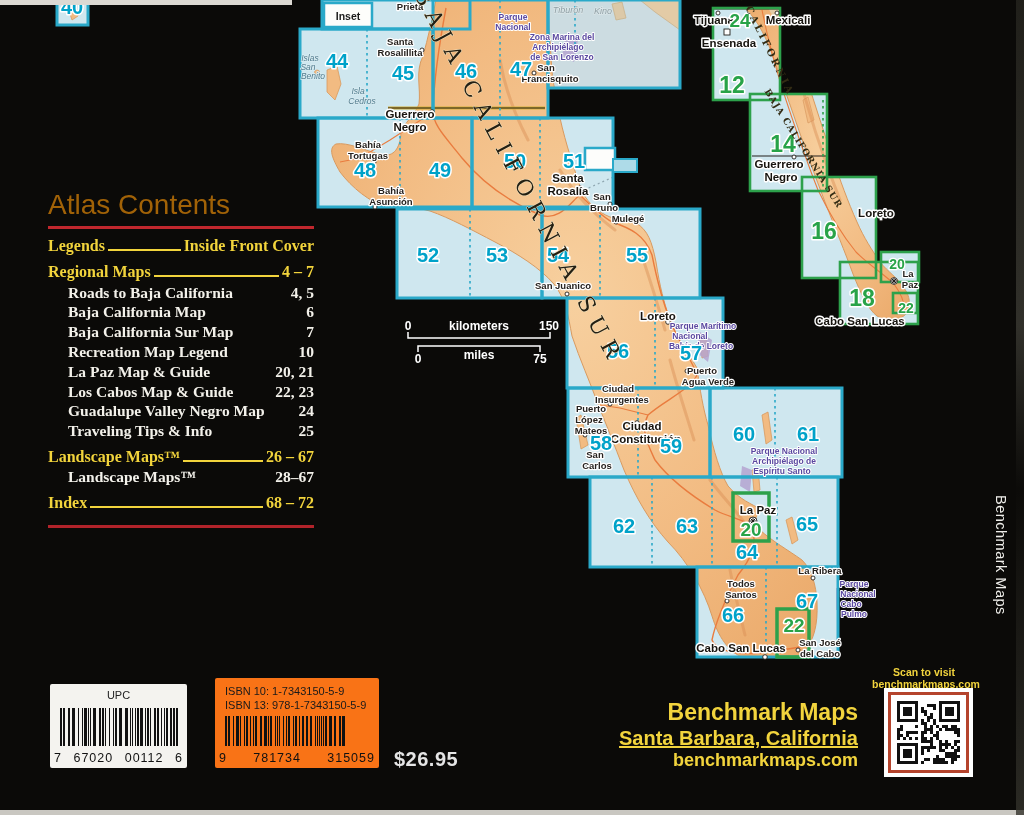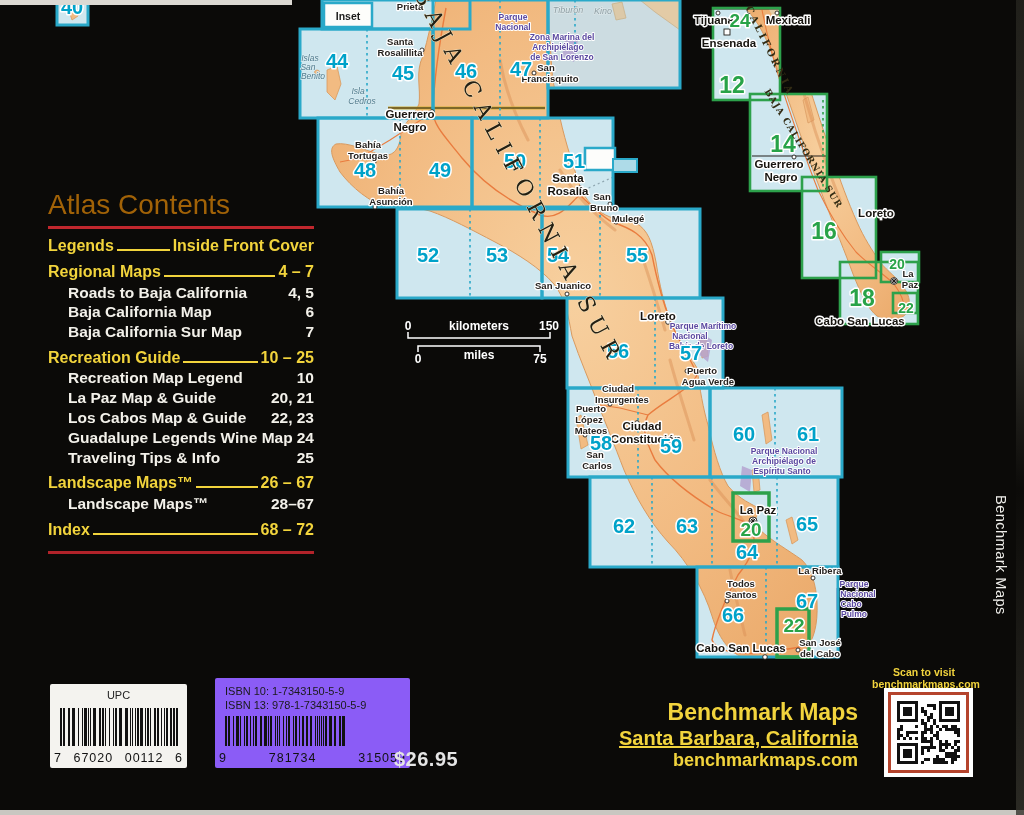--- a/index.html
+++ b/index.html
@@ -20,33 +20,33 @@
   .inlb{font-size:10.5px;font-weight:bold;fill:#1b1b1b;}
   .bcs{font-family:"DejaVu Serif",serif;font-size:22px;letter-spacing:8px;fill:#241f12;
        paint-order:stroke;stroke:#f4e6c4;stroke-width:.8px;}
   .bcr{font-family:"DejaVu Serif",serif;font-size:10px;font-weight:bold;letter-spacing:2.5px;fill:#332c14;}
   .bcr2{font-family:"DejaVu Serif",serif;font-size:9px;font-weight:bold;letter-spacing:1px;fill:#332c14;}
   
   .toc{position:absolute;left:48px;top:190px;width:266px;}
   .toc-title{font-size:28px;font-weight:normal;color:#a16207;line-height:1.1;}
   .toc-rule{height:3px;background:#c1272d;margin-top:5px;}
   .toc-rule-bottom{height:3px;background:#b2232a;margin-top:12px;}
-  .toc-row{display:flex;line-height:1.15;align-items:baseline;}
+  .toc-row{display:flex;line-height:1.15;align-items:baseline;font-family:Liberation Serif, serif;}
   .toc-row.h{color:#f2d43c;font-weight:bold;font-size:16px;margin-top:8px;}
   .toc-row.s{color:#f3f1ea;font-weight:bold;font-size:15.5px;margin-top:2px;padding-left:20px;}
   .leader{flex:1;border-bottom:2px solid #f2d43c;margin:0 3px 3px 3px;}
   .spacer{flex:1;}
   
   .upc-box{position:absolute;left:50px;top:684px;width:137px;height:84px;background:#f4f3ef;border-radius:2px;}
   .upc-label{text-align:center;font-size:11px;color:#222;padding-top:5px;font-weight:normal;}
   .bars{position:absolute;left:10px;right:8px;top:24px;height:38px;display:flex;align-items:stretch;overflow:hidden;}
   .bars span{display:block;background:#111;height:100%;flex:0 0 auto;}
   .digits{position:absolute;left:4px;right:4px;bottom:3px;display:flex;justify-content:space-between;
           font-size:12.5px;color:#111;letter-spacing:1px;}
-  .isbn-box{position:absolute;left:215px;top:678px;width:195px;height:90px;background:#8b5cf6;border-radius:2px;}
+  .isbn-box{position:absolute;left:215px;top:678px;width:164px;height:90px;background:#f97316;border-radius:2px;}
   .isbn-lines{padding:6px 0 0 10px;font-size:11px;color:#1a1a1a;line-height:1.3;}
   .isbn-box .bars{top:38px;height:30px;}
   .price{position:absolute;left:394px;top:748px;font-size:20px;font-weight:bold;color:#e5e5e5;letter-spacing:.5px;}
   .publisher{position:absolute;right:166px;top:698px;text-align:right;color:#f2d43d;font-weight:bold;line-height:1.22;}
   .pub-name{font-size:23px;}
   .pub-city{font-size:20px;text-decoration:underline;}
   .pub-site{font-size:18px;}
   .qr-caption{position:absolute;left:872px;top:666px;width:104px;text-align:center;color:#f2d43d;
               font-weight:bold;font-size:10.5px;line-height:1.15;}
   .qr{position:absolute;left:888px;top:692px;width:63px;height:63px;background:#fff;border:3px solid #b5442d;
@@ -434,42 +434,37 @@
         <div class="toc-row s">
           <span>Baja California Map</span>
           <span class="spacer"></span>
           <span>6</span>
         </div>
         <div class="toc-row s">
           <span>Baja California Sur Map</span>
           <span class="spacer"></span>
           <span>7</span>
         </div>
-        <div class="toc-row h">
-          <span>Recreation Guide</span>
-          <span class="leader"></span>
-          <span>10 – 25</span>
-        </div>
         <div class="toc-row s">
           <span>Recreation Map Legend</span>
           <span class="spacer"></span>
           <span>10</span>
         </div>
         <div class="toc-row s">
           <span>La Paz Map &amp; Guide</span>
           <span class="spacer"></span>
           <span>20, 21</span>
         </div>
         <div class="toc-row s">
           <span>Los Cabos Map &amp; Guide</span>
           <span class="spacer"></span>
           <span>22, 23</span>
         </div>
         <div class="toc-row s">
-          <span>Guadalupe Legends Wine Map</span>
+          <span>Guadalupe Valley Negro Map</span>
           <span class="spacer"></span>
           <span>24</span>
         </div>
         <div class="toc-row s">
           <span>Traveling Tips &amp; Info</span>
           <span class="spacer"></span>
           <span>25</span>
         </div>
         <div class="toc-row h">
           <span>Landscape Maps™</span>

